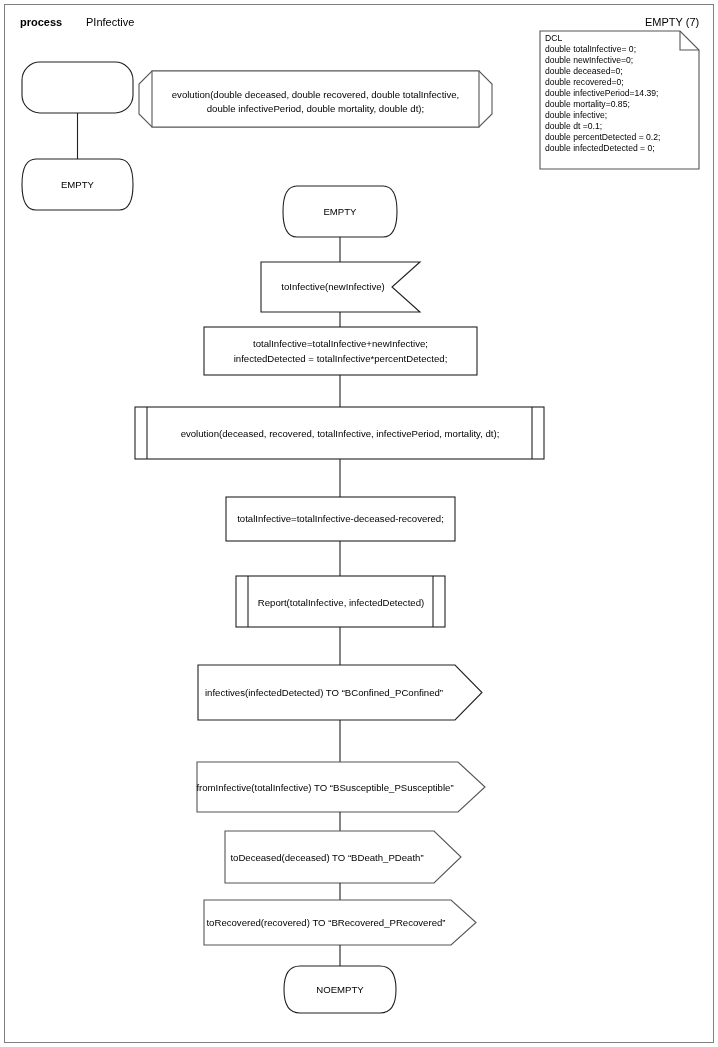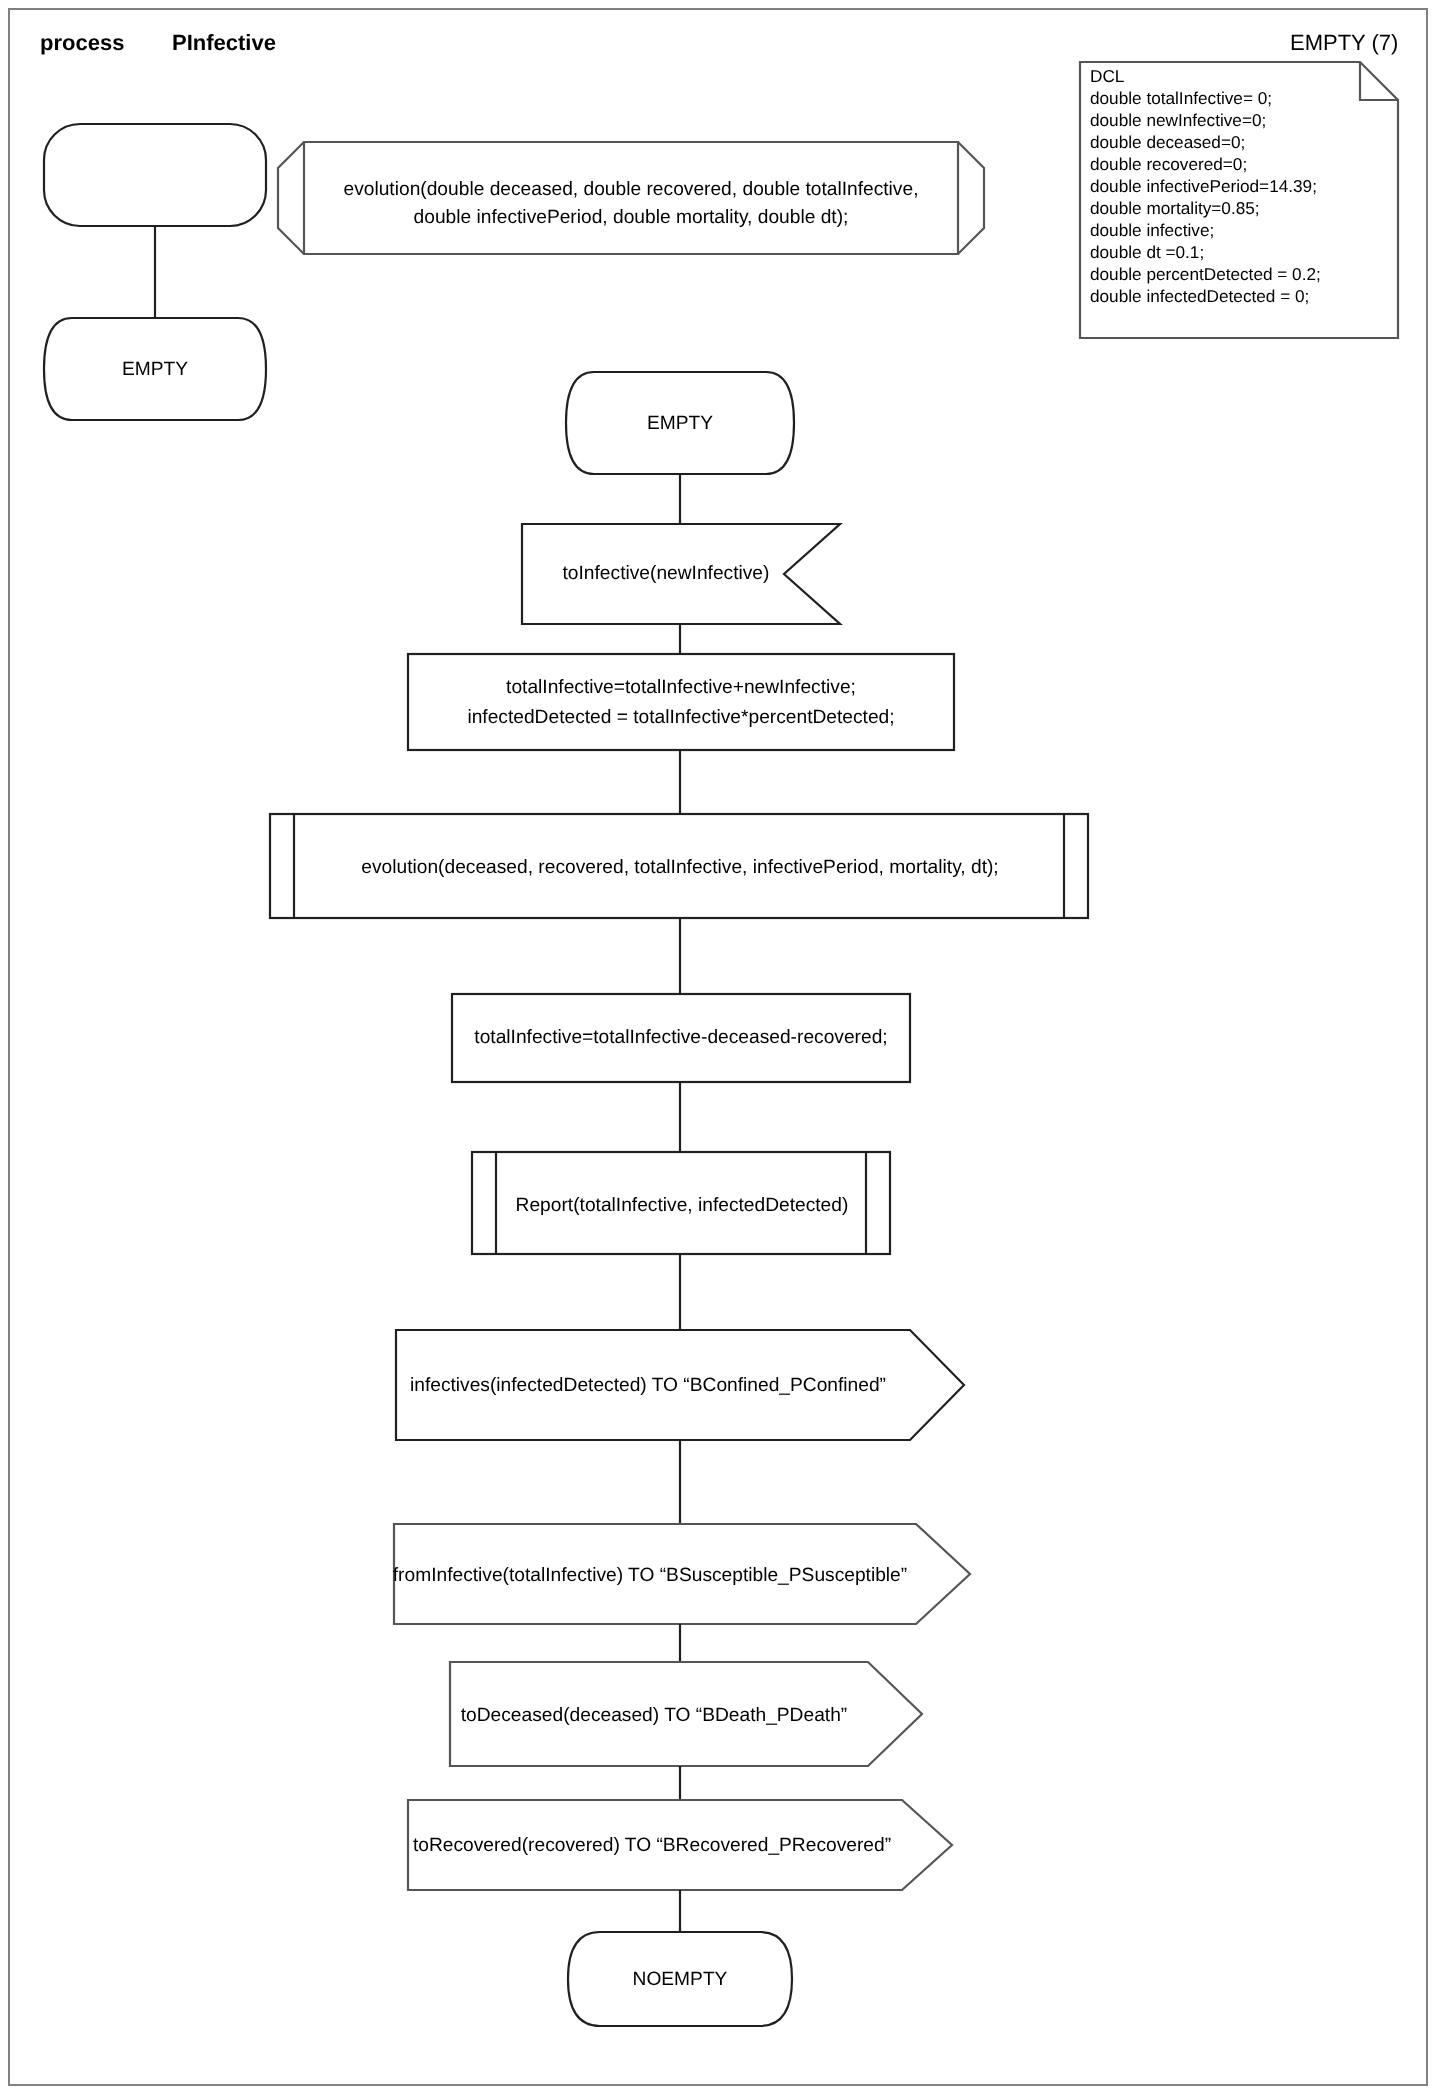--- a/index.html
+++ b/index.html
@@ -78,21 +78,21 @@
   }
 </style>
 </head>
 <body>
 
 <div id="page">
 
   <div class="page-frame"></div>
 
   <div class="hdr bold" style="left:20px; top:16px;">process</div>
-  <div class="hdr" style="left:86px; top:16px;font-weight:bold;">PInfective</div>
+  <div class="hdr" style="left:86px; top:16px;">PInfective</div>
   <div class="hdr" style="left:645px; top:16px;">EMPTY (7)</div>
 
   <svg class="diagram" viewBox="0 0 718 1047">
 
     <g>
       <path class="shape soft" d="M 540,31 L 680,31 L 699,50 L 699,169 L 540,169 Z"></path>
       <path class="nofill" style="stroke:#555555" d="M 680,31 L 680,50 L 699,50"></path>
       <text class="left dcl" x="545" y="38.5">DCL</text>
       <text class="left dcl" x="545" y="49.5">double totalInfective= 0;</text>
       <text class="left dcl" x="545" y="60.5">double newInfective=0;</text>

